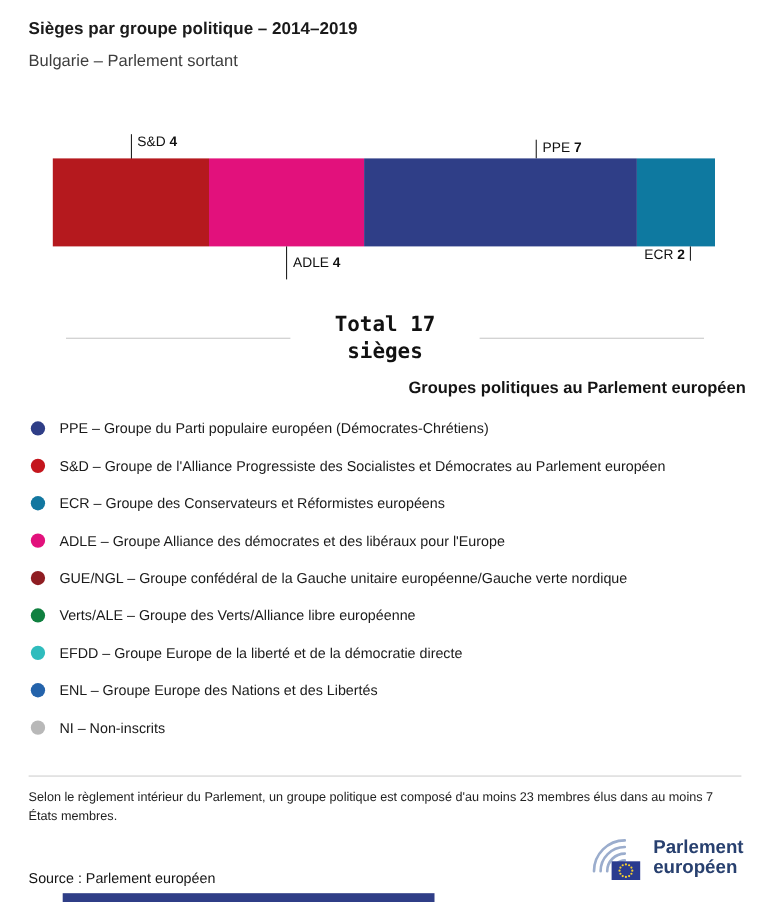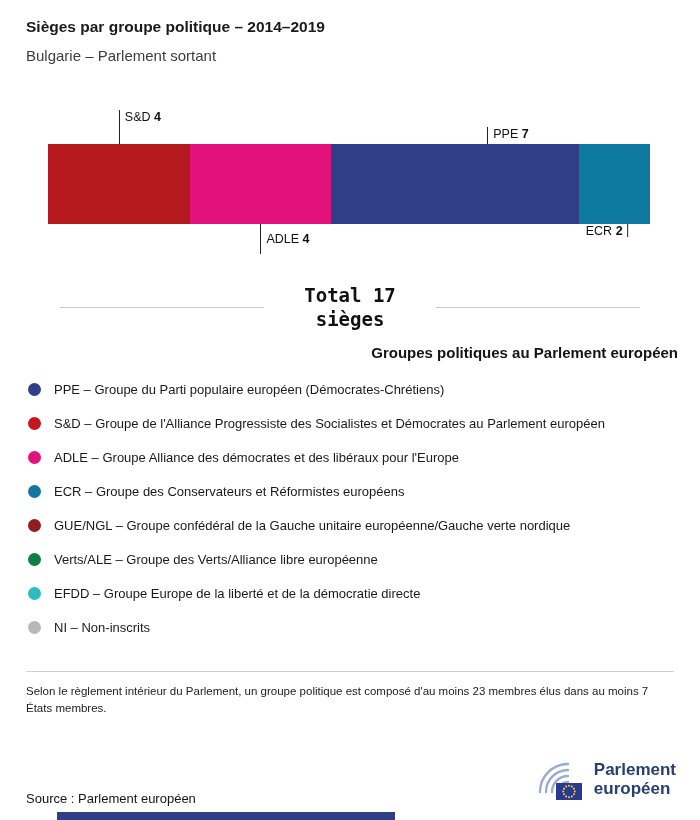--- a/index.html
+++ b/index.html
@@ -12,21 +12,21 @@
   .subtitle { font-size:15px; color:#3d3d3d; margin-top:11px; }
 
   
   .chart { position:relative; margin:46px 50px 0 48px; height:148px; }
   .bar { position:absolute; top:34px; left:0; right:0; height:80px; display:flex; }
   .seg { height:100%; flex-basis:0; }
   .seg-label { position:absolute; display:flex; gap:5px; align-items:flex-start; }
   .tick { width:1px; background:#222; height:100%; flex:none; }
   .seg-text { font-size:12.5px; color:#111; white-space:nowrap; line-height:1.1; padding-top:1px; }
   .seg-num { font-weight:bold; }
-  .above-tall { top:0; height:34px; }
+  .above-tall { top:12px; height:34px; }
   .above-short { top:17px; height:17px; }
   .below-short { top:114px; height:13px;margin-left:14px; }
   .below-tall { top:114px; height:30px; align-items:center; }
   .anchor-right { transform:translateX(-100%); flex-direction:row-reverse; }
 
   
   .total-row { display:flex; align-items:center; margin:26px 60px 0 60px; gap:40px; }
   .total-line { flex:1; height:1px; background:#c9c9c9; }
   .total-text { text-align:center; font-family:"DejaVu Sans Mono", monospace; font-weight:bold; font-size:19px; line-height:1.25; color:#111; }
 
@@ -114,38 +114,42 @@
 
       <div class="lg-row">
         <span class="dot" style="background: rgb(47, 62, 135);"></span>
         <span class="lg-text"><span class="lg-abbr">PPE –</span> <span>Groupe du Parti populaire européen (Démocrates-Chrétiens)</span></span>
       </div>
       <div class="lg-row">
         <span class="dot" style="background: rgb(196, 22, 29);"></span>
         <span class="lg-text"><span class="lg-abbr">S&amp;D –</span> <span>Groupe de l'Alliance Progressiste des Socialistes et Démocrates au Parlement européen</span></span>
       </div>
       <div class="lg-row">
+        <span class="dot" style="background: rgb(18, 119, 160);"></span>
+        <span class="lg-text"><span class="lg-abbr">ECR –</span> <span>Groupe des Conservateurs et Réformistes européens</span></span>
+      </div>
+      <div class="lg-row">
         <span class="dot" style="background: rgb(226, 17, 124);"></span>
         <span class="lg-text"><span class="lg-abbr">ADLE –</span> <span>Groupe Alliance des démocrates et des libéraux pour l'Europe</span></span>
-      </div>
-      <div class="lg-row">
-        <span class="dot" style="background: rgb(18, 119, 160);"></span>
-        <span class="lg-text"><span class="lg-abbr">ECR –</span> <span>Groupe des Conservateurs et Réformistes européens</span></span>
       </div>
       <div class="lg-row">
         <span class="dot" style="background: rgb(143, 29, 34);"></span>
         <span class="lg-text"><span class="lg-abbr">GUE/NGL –</span> <span>Groupe confédéral de la Gauche unitaire européenne/Gauche verte nordique</span></span>
       </div>
       <div class="lg-row">
         <span class="dot" style="background: rgb(16, 128, 64);"></span>
         <span class="lg-text"><span class="lg-abbr">Verts/ALE –</span> <span>Groupe des Verts/Alliance libre européenne</span></span>
       </div>
       <div class="lg-row">
         <span class="dot" style="background: rgb(47, 188, 189);"></span>
         <span class="lg-text"><span class="lg-abbr">EFDD –</span> <span>Groupe Europe de la liberté et de la démocratie directe</span></span>
+      </div>
+      <div class="lg-row">
+        <span class="dot" style="background: rgb(36, 99, 171);"></span>
+        <span class="lg-text"><span class="lg-abbr">ENL –</span> <span>Groupe Europe des Nations et des Libertés</span></span>
       </div>
       <div class="lg-row">
         <span class="dot" style="background: rgb(184, 184, 184);"></span>
         <span class="lg-text"><span class="lg-abbr">NI –</span> <span>Non-inscrits</span></span>
       </div>
 
     </div>
   </div>
 
   <div class="note-divider"></div>

